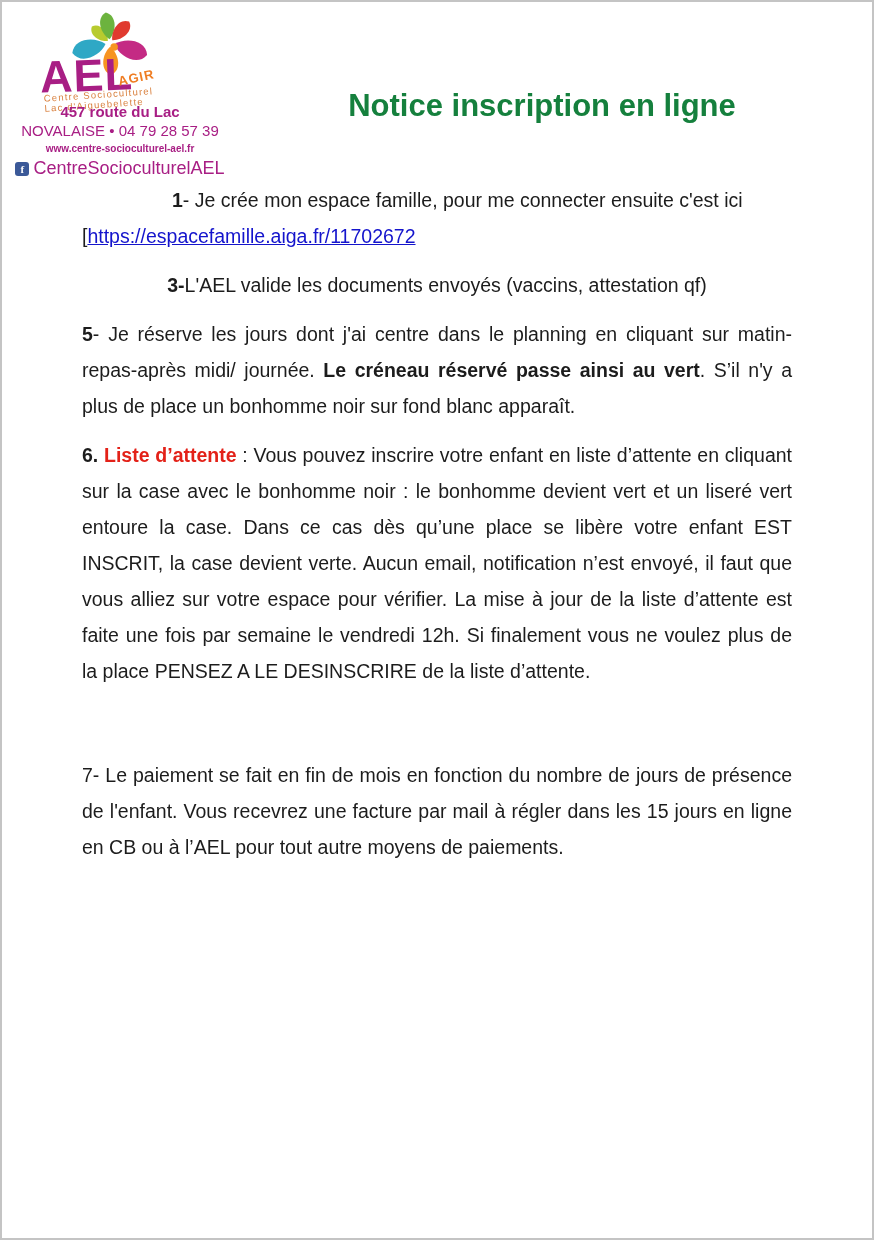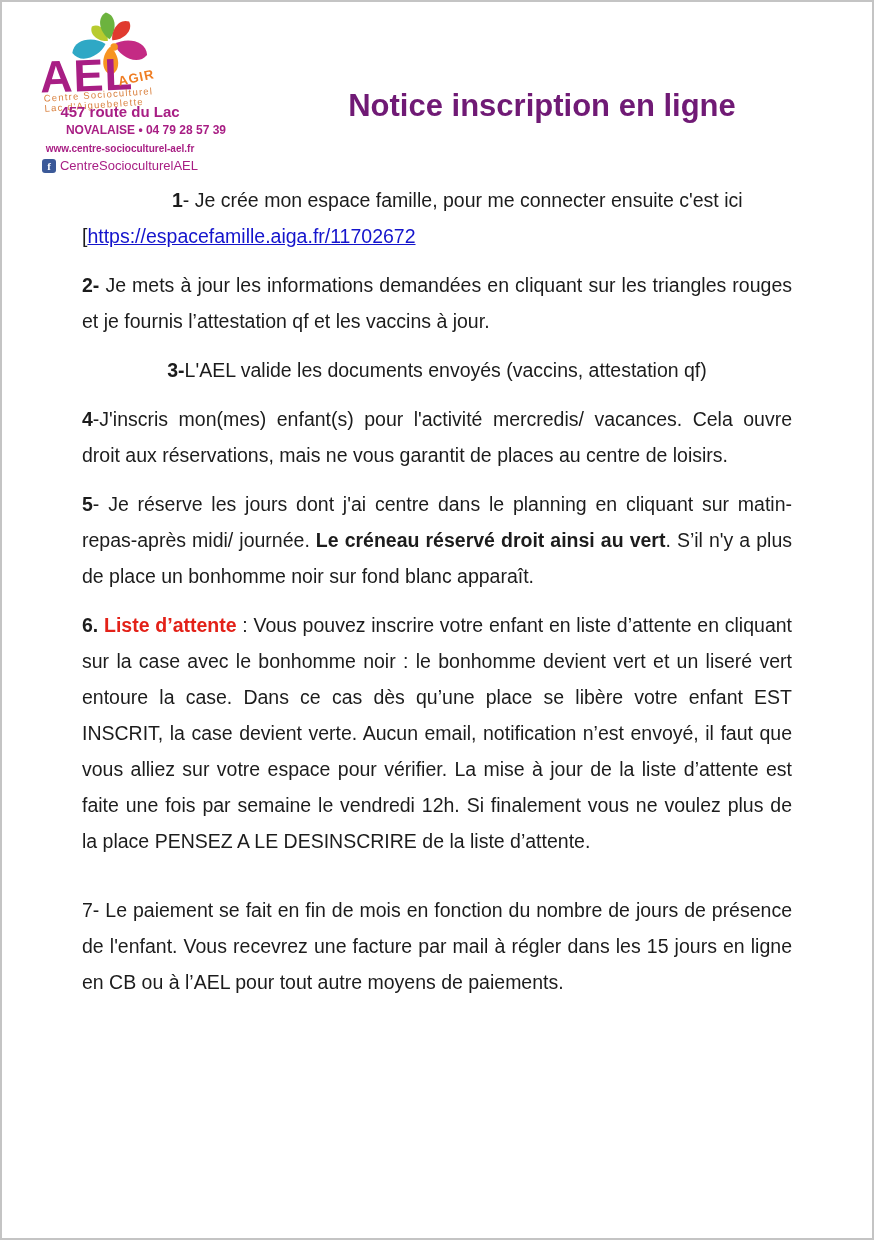--- a/index.html
+++ b/index.html
@@ -35,44 +35,44 @@
     font-size:13px;font-weight:bold;color:var(--orange);
     transform:rotate(-12deg);letter-spacing:1px;
   }
   .logo-tagline{
     position:absolute;left:30px;top:84px;
     font-size:9.5px;line-height:10px;color:#d9813f;
     transform:rotate(-4deg);letter-spacing:1.2px;white-space:nowrap;
   }
   .contact{position:absolute;left:0;top:97px;width:212px;text-align:center;color:var(--magenta);}
   .contact .address{font-size:15px;font-weight:bold;line-height:18px;}
-  .contact .phone{font-size:12px;font-weight:bold;line-height:19px;text-align:right;}
+  .contact .phone{font-size:15px;font-weight:normal;line-height:19px;}
   .contact .website{font-size:10px;font-weight:bold;line-height:17px;}
   .fb-row{display:flex;align-items:center;justify-content:center;gap:4px;margin-top:1px;}
   .fb-icon{
     display:inline-flex;align-items:center;justify-content:center;
     width:14px;height:14px;border-radius:3px;
     background:var(--fb);color:#fff;font-size:11px;font-weight:bold;
     font-family:"Liberation Serif",serif;
   }
-  .fb-handle{font-size:13px;color:var(--magenta);}
+  .fb-handle{font-size:18px;color:var(--magenta);}
   .page-title{
     position:absolute;left:238px;right:28px;top:86px;
-    text-align:center;font-size:31px;font-weight:bold;color:#701a75;
+    text-align:center;font-size:31px;font-weight:bold;color:#15803d;
     font-family:"Liberation Sans",sans-serif;
   }
   
   .notice-body{padding:8px 80px 0 80px;}
   .para{
     font-size:19.5px;line-height:36px;text-align:justify;
     margin:0 0 13px 0;color:var(--ink);
   }
   .para.left{text-align:center;}
   .para.indent-first{text-indent:90px;text-align:left;}
-  .para.gap-before{margin-top:33px;}
+  .para.gap-before{margin-top:68px;}
   .para .bold{font-weight:bold;}
   .para .bold-red{font-weight:bold;color:var(--red);}
   .para a{color:var(--blue);text-decoration:underline;}
 </style>
 </head>
 <body>
 
 <div class="page">
 
   <header class="header">
@@ -116,21 +116,19 @@
           <span class="fb-handle">CentreSocioculturelAEL</span>
         </div>
       </div>
     </div>
 
     <h1 class="page-title">Notice inscription en ligne</h1>
   </header>
 
   <main class="notice-body">
       <p class="para indent-first"><span class="bold">1</span><span class="">- Je crée mon espace famille, pour me connecter ensuite c'est ici [</span><a href="#">https://espacefamille.aiga.fr/11702672</a></p>
-      <p class="para"><span class="bold">2-</span><span class=""> Je mets à jour les informations demandées en cliquant sur les triangles rouges et je fournis l’attestation qf et les vaccins à jour.</span></p>
       <p class="para left"><span class="bold">3-</span><span class="">L'AEL valide les documents envoyés (vaccins, attestation qf)</span></p>
-      <p class="para"><span class="bold">4</span><span class="">-J'inscris mon(mes) enfant(s) pour l'activité mercredis/ vacances. Cela ouvre droit aux réservations, mais ne vous garantit de places au centre de loisirs.</span></p>
-      <p class="para"><span class="bold">5</span><span class="">- Je réserve les jours dont j'ai centre dans le planning en cliquant sur matin-repas-après midi/ journée. </span><span class="bold">Le créneau réservé droit ainsi au vert</span><span class="">. S’il n'y a plus de place un bonhomme noir sur fond blanc apparaît.</span></p>
+      <p class="para"><span class="bold">5</span><span class="">- Je réserve les jours dont j'ai centre dans le planning en cliquant sur matin-repas-après midi/ journée. </span><span class="bold">Le créneau réservé passe ainsi au vert</span><span class="">. S’il n'y a plus de place un bonhomme noir sur fond blanc apparaît.</span></p>
       <p class="para"><span class="bold">6.</span><span class=""> </span><span class="bold-red">Liste d’attente</span><span class=""> : Vous pouvez inscrire votre enfant en liste d’attente en cliquant sur la case avec le bonhomme noir : le bonhomme devient vert et un liseré vert entoure la case. Dans ce cas dès qu’une place se libère votre enfant EST INSCRIT, la case devient verte. Aucun email, notification n’est envoyé, il faut que vous alliez sur votre espace pour vérifier. La mise à jour de la liste d’attente est faite une fois par semaine le vendredi 12h.  Si finalement  vous ne voulez plus de la place PENSEZ A LE DESINSCRIRE de la liste d’attente.</span></p>
       <p class="para gap-before"><span class="">7- Le paiement se fait en fin de mois en fonction du nombre de jours de présence de l'enfant. Vous recevrez une facture par mail à régler dans les 15 jours en ligne en CB ou à l’AEL pour tout autre moyens de paiements.</span></p>
     </main>
 
 </div>
 
 </body></html>

